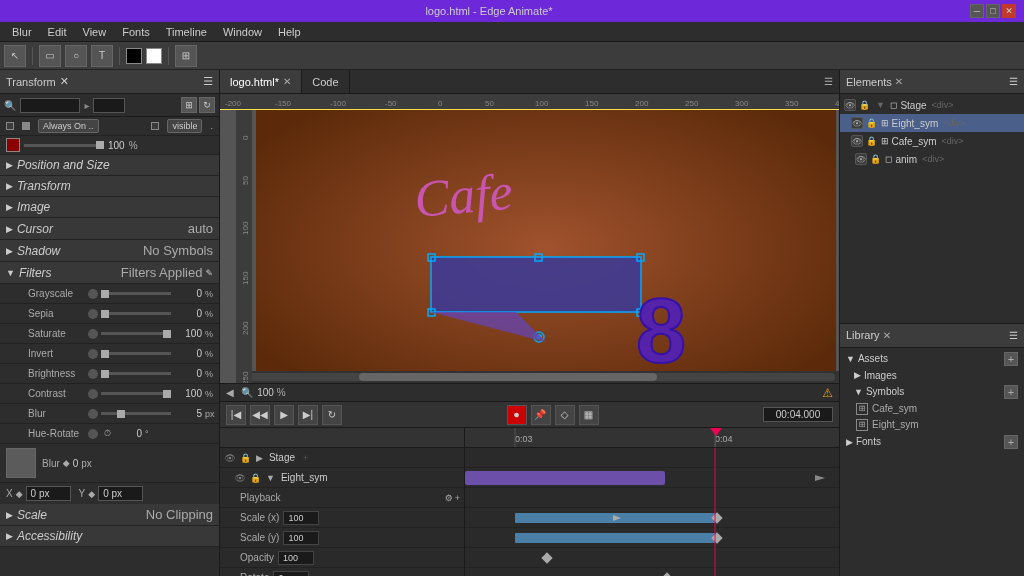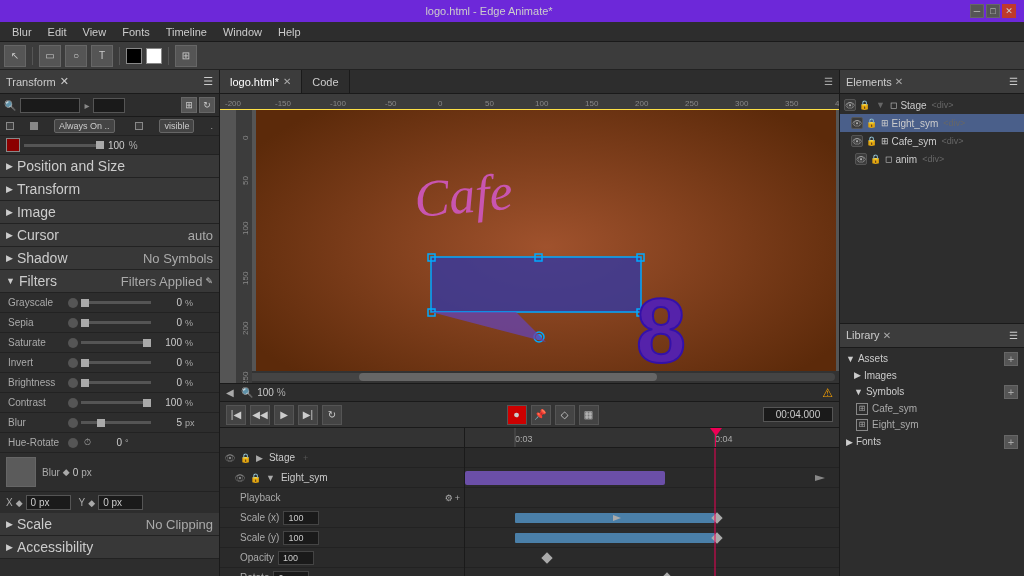--- a/index.html
+++ b/index.html
@@ -32,24 +32,24 @@
 
     .prop-search { display: flex; align-items: center; padding: 3px 4px; border-bottom: 1px solid #1a1a1a; gap: 4px; }
     .prop-search input { background: #1a1a1a; border: 1px solid #555; color: #ccc; padding: 1px 4px; font-size: 10px; width: 60px; }
     .prop-selector { background: #1a1a1a; border: 1px solid #555; color: #ccc; padding: 1px 2px; font-size: 10px; width: 40px; }
     .prop-icons { display: flex; gap: 2px; margin-left: auto; }
     .prop-icon-btn { width: 16px; height: 16px; background: #555; border: 1px solid #666; font-size: 9px; color: #ccc; display: flex; align-items: center; justify-content: center; cursor: pointer; }
     .prop-row-toggle { width: 8px; height: 8px; border: 1px solid #888; background: #3c3c3c; cursor: pointer; }
 
     .section-header { display: flex; align-items: center; padding: 3px 6px; background: #383838; border-bottom: 1px solid #222; cursor: pointer; font-size: 10px; color: #ccc; }
     .section-header .arrow { margin-right: 4px; font-size: 9px; }
-    .section-title { font-size: 14px; color: #ccc; }
+    .section-title { font-size: 12px; color: #ccc; font-style: italic; }
     .section-value { margin-left: auto; font-size: 13px; color: #aaa; }
 
-    .filter-row { display: flex; align-items: center; padding: 2px 6px 2px 8px; height: 20px; border-bottom: 1px solid #222; }
+    .filter-row { display: flex; align-items: center; padding: 2px 6px 2px 28px; height: 20px; border-bottom: 1px solid #222; }
     .filter-label { font-size: 10px; color: #aaa; width: 60px; flex-shrink: 0; }
     .filter-slider-wrap { display: flex; align-items: center; gap: 3px; flex: 1; }
     .filter-icon { width: 10px; height: 10px; background: #555; border-radius: 50%; display: inline-block; }
     .filter-slider { -webkit-appearance: none; width: 70px; height: 3px; background: #555; outline: none; }
     .filter-slider::-webkit-slider-thumb { -webkit-appearance: none; width: 8px; height: 8px; background: #aaa; border-radius: 0; cursor: pointer; }
     .filter-val { font-size: 10px; color: #ccc; width: 28px; text-align: right; }
 
     .xy-row { display: flex; align-items: center; padding: 3px 6px; gap: 8px; }
     .xy-item { display: flex; align-items: center; gap: 3px; font-size: 10px; }
     .xy-input { background: #1a1a1a; border: 1px solid #555; color: #ccc; padding: 1px 4px; width: 45px; font-size: 10px; }
@@ -118,21 +118,21 @@
 
     
     #status-bar { height: 18px; background: #2d2d2d; display: flex; align-items: center; padding: 0 6px; gap: 8px; border-top: 1px solid #1a1a1a; font-size: 10px; color: #aaa; }
     .zoom-display { display: flex; align-items: center; gap: 3px; }
     .zoom-val { color: #ccc; font-size: 10px; }
 
     
     .eye-btn { font-size: 9px; width: 12px; height: 12px; display: flex; align-items: center; justify-content: center; color: #888; cursor: pointer; }
     .lock-btn { font-size: 9px; width: 12px; height: 12px; display: flex; align-items: center; justify-content: center; color: #888; cursor: pointer; }
 
-    .always-on-row { display: flex; align-items: center; padding: 2px 6px; border-bottom: 1px solid #222; gap: 16px; }
+    .always-on-row { display: flex; align-items: center; padding: 2px 6px; border-bottom: 1px solid #222; gap: 8px; }
     .always-btn { background: #444; border: 1px solid #666; padding: 1px 4px; font-size: 9px; color: #ccc; cursor: pointer; border-radius: 2px; }
     .visible-btn { background: #444; border: 1px solid #666; padding: 1px 4px; font-size: 9px; color: #ccc; cursor: pointer; border-radius: 2px; }
     .opacity-row { display: flex; align-items: center; padding: 2px 6px; border-bottom: 1px solid #222; gap: 4px; }
     .opacity-color { width: 14px; height: 14px; background: #8B0000; border: 1px solid #888; }
     .opacity-slider { -webkit-appearance: none; width: 80px; height: 3px; background: #555; }
     .opacity-slider::-webkit-slider-thumb { -webkit-appearance: none; width: 8px; height: 8px; background: #aaa; }
     .opacity-val { font-size: 10px; color: #ccc; }
     .opacity-pct { font-size: 10px; color: #aaa; }
   </style>
 </head>

